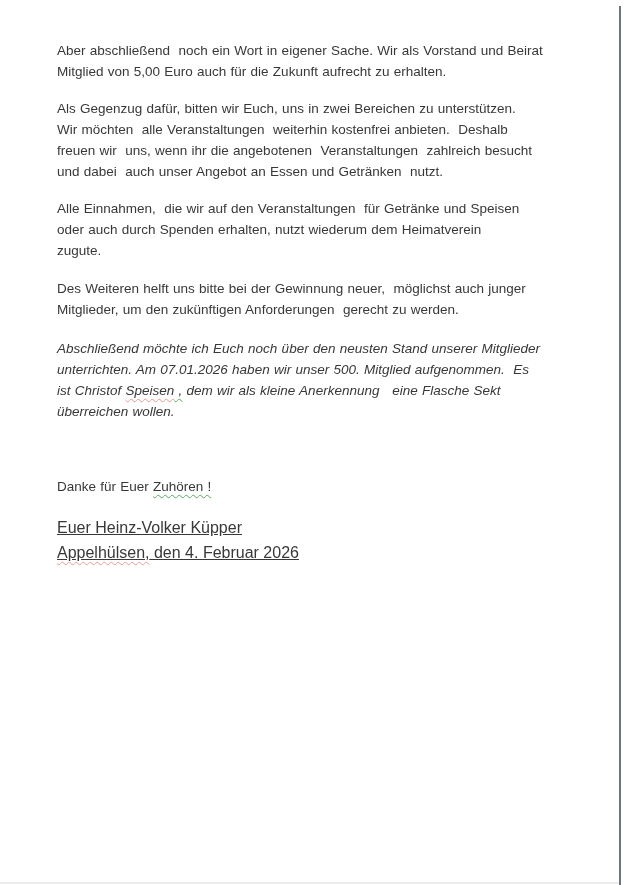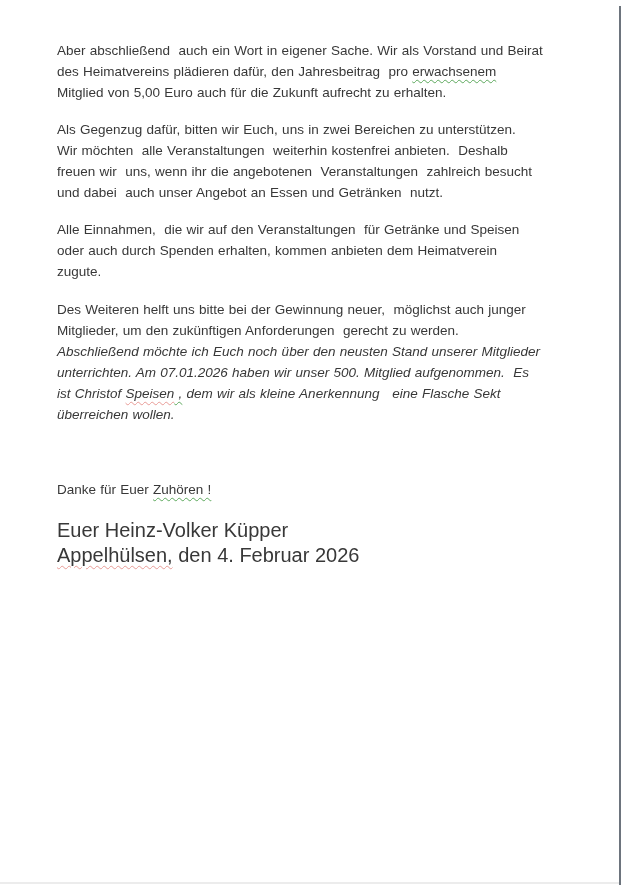--- a/index.html
+++ b/index.html
@@ -28,24 +28,24 @@
     word-spacing: 0.5px;
   }
   .line {
     white-space: pre;
   }
   
   [data-name="para-closing-word"]   { margin-bottom: 16px; }
   [data-name="para-support-request"]{ }
   [data-name="para-events-free"]    { margin-bottom: 16px; }
   [data-name="para-income"]         { margin-bottom: 17px; }
-  [data-name="para-new-members"]    { }
+  [data-name="para-new-members"]    { margin-bottom: 18px; }
   [data-name="para-member-count"]   { margin-bottom: 54px; font-style: italic; }
   [data-name="para-thanks"]         { margin-bottom: 18px; }
-  [data-name="signature-block"]     { font-size: 20px; line-height: 25px; word-spacing: 0; }
+  [data-name="signature-block"]     { font-size: 16px; line-height: 25px; word-spacing: 0; text-decoration: underline; }
 
   .u-green {
     text-decoration-line: underline;
     text-decoration-style: wavy;
     text-decoration-color: #5ca85c;
     text-decoration-thickness: 1px;
     text-underline-offset: 3px;
   }
   .u-red {
     text-decoration-line: underline;
@@ -71,35 +71,34 @@
     height: 2px;
     background: #ececec;
   }
 </style>
 </head>
 <body>
 
 <div class="page" data-name="document-page">
   <div class="content" id="doc-body" data-name="document-body">
       <div class="para" data-name="para-closing-word">
-        <div class="line" data-name="text-line"><span data-name="text-segment">Aber abschließend  auch ein Wort in eigener Sache. Wir als Vorstand und Beirat</span></div>
-        <div class="line" data-name="text-line"><span data-name="text-segment">des Heimatvereins plädieren dafür, den Jahresbeitrag  pro </span><span data-name="spellcheck-marked-word" class="u-green">erwachsenem</span></div>
+        <div class="line" data-name="text-line"><span data-name="text-segment">Aber abschließend  noch ein Wort in eigener Sache. Wir als Vorstand und Beirat</span></div>
         <div class="line" data-name="text-line"><span data-name="text-segment">Mitglied von 5,00 Euro auch für die Zukunft aufrecht zu erhalten.</span></div>
       </div>
       <div class="para" data-name="para-support-request">
         <div class="line" data-name="text-line"><span data-name="text-segment">Als Gegenzug dafür, bitten wir Euch, uns in zwei Bereichen zu unterstützen.</span></div>
       </div>
       <div class="para" data-name="para-events-free">
         <div class="line" data-name="text-line"><span data-name="text-segment">Wir möchten  alle Veranstaltungen  weiterhin kostenfrei anbieten.  Deshalb</span></div>
         <div class="line" data-name="text-line"><span data-name="text-segment">freuen wir  uns, wenn ihr die angebotenen  Veranstaltungen  zahlreich besucht</span></div>
         <div class="line" data-name="text-line"><span data-name="text-segment">und dabei  auch unser Angebot an Essen und Getränken  nutzt.</span></div>
       </div>
       <div class="para" data-name="para-income">
         <div class="line" data-name="text-line"><span data-name="text-segment">Alle Einnahmen,  die wir auf den Veranstaltungen  für Getränke und Speisen</span></div>
-        <div class="line" data-name="text-line"><span data-name="text-segment">oder auch durch Spenden erhalten, kommen anbieten dem Heimatverein</span></div>
+        <div class="line" data-name="text-line"><span data-name="text-segment">oder auch durch Spenden erhalten, nutzt wiederum dem Heimatverein</span></div>
         <div class="line" data-name="text-line"><span data-name="text-segment">zugute.</span></div>
       </div>
       <div class="para" data-name="para-new-members">
         <div class="line" data-name="text-line"><span data-name="text-segment">Des Weiteren helft uns bitte bei der Gewinnung neuer,  möglichst auch junger</span></div>
         <div class="line" data-name="text-line"><span data-name="text-segment">Mitglieder, um den zukünftigen Anforderungen  gerecht zu werden.</span></div>
       </div>
       <div class="para" data-name="para-member-count">
         <div class="line" data-name="text-line"><span data-name="text-segment">Abschließend möchte ich Euch noch über den neusten Stand unserer Mitglieder</span></div>
         <div class="line" data-name="text-line"><span data-name="text-segment">unterrichten. Am 07.01.2026 haben wir unser 500. Mitglied aufgenommen.  Es</span></div>
         <div class="line" data-name="text-line"><span data-name="text-segment">ist Christof </span><span data-name="spellcheck-marked-word" class="u-red">Speisen</span><span data-name="spellcheck-marked-word" class="u-green"> ,</span><span data-name="text-segment"> dem wir als kleine Anerkennung   eine Flasche Sekt</span></div>

